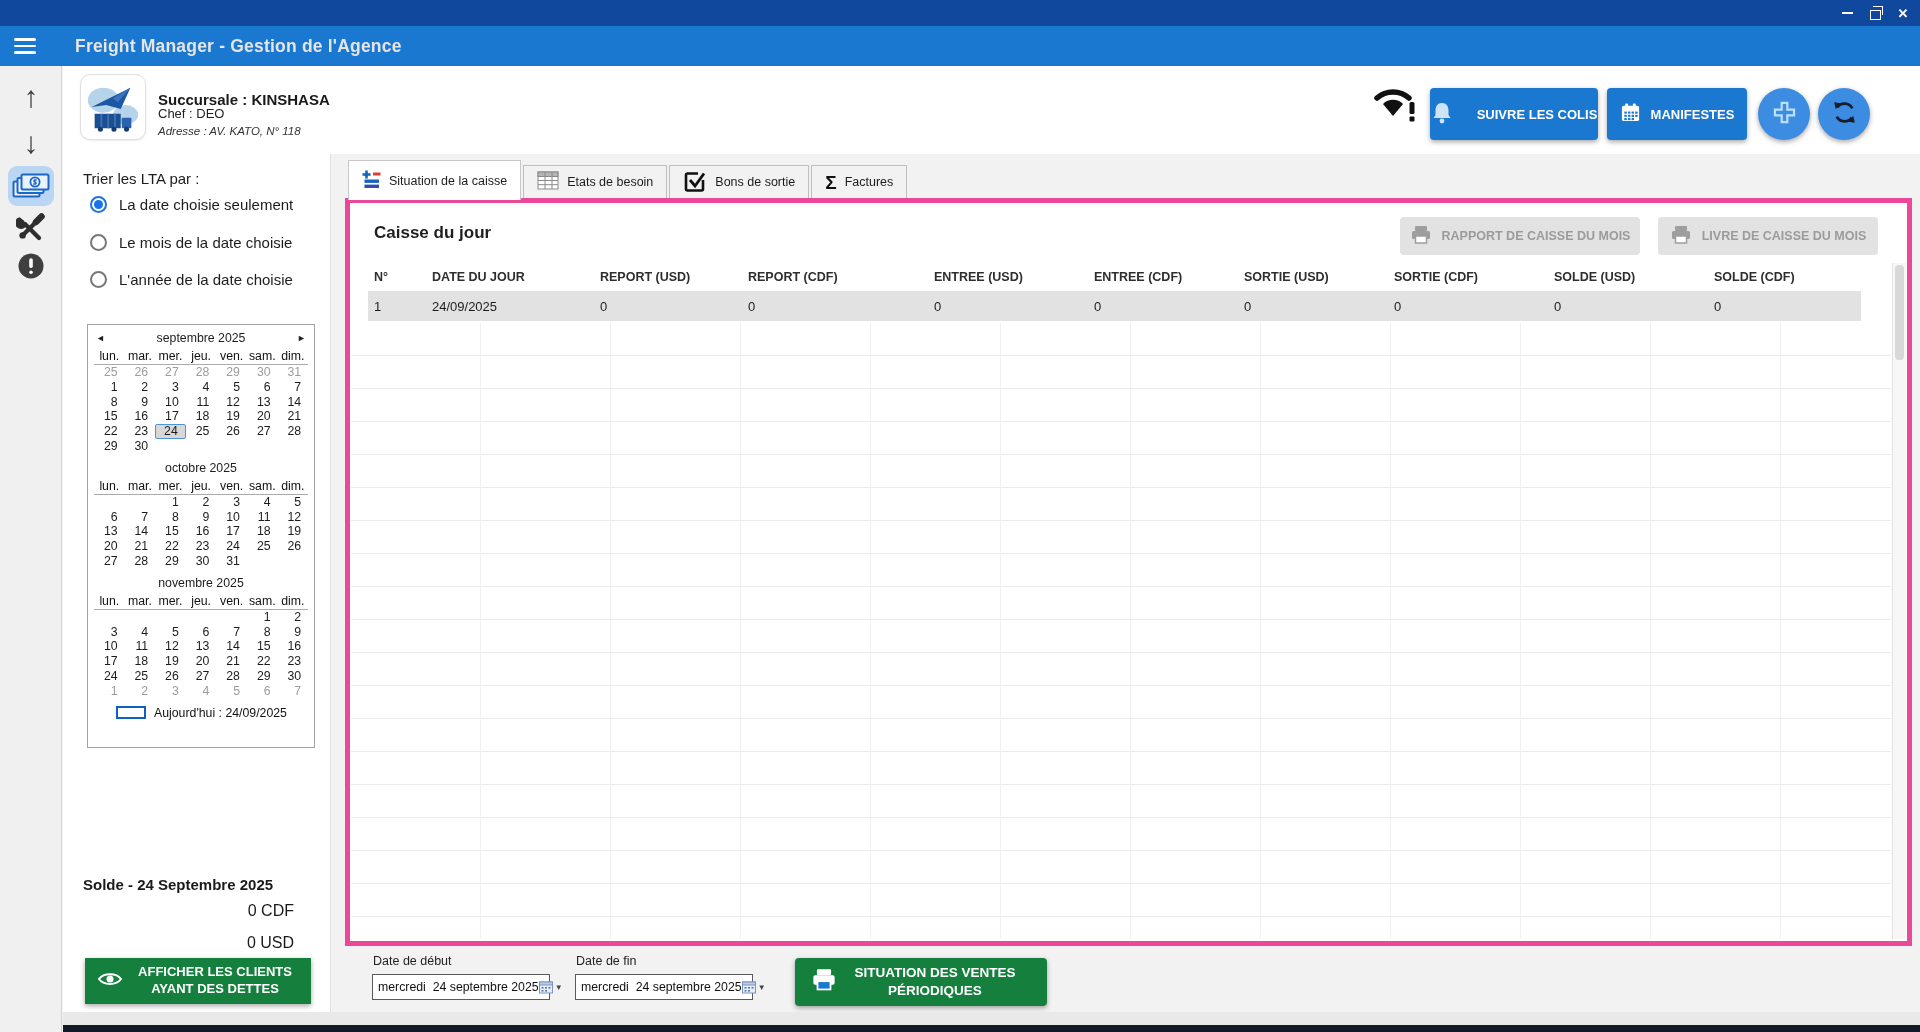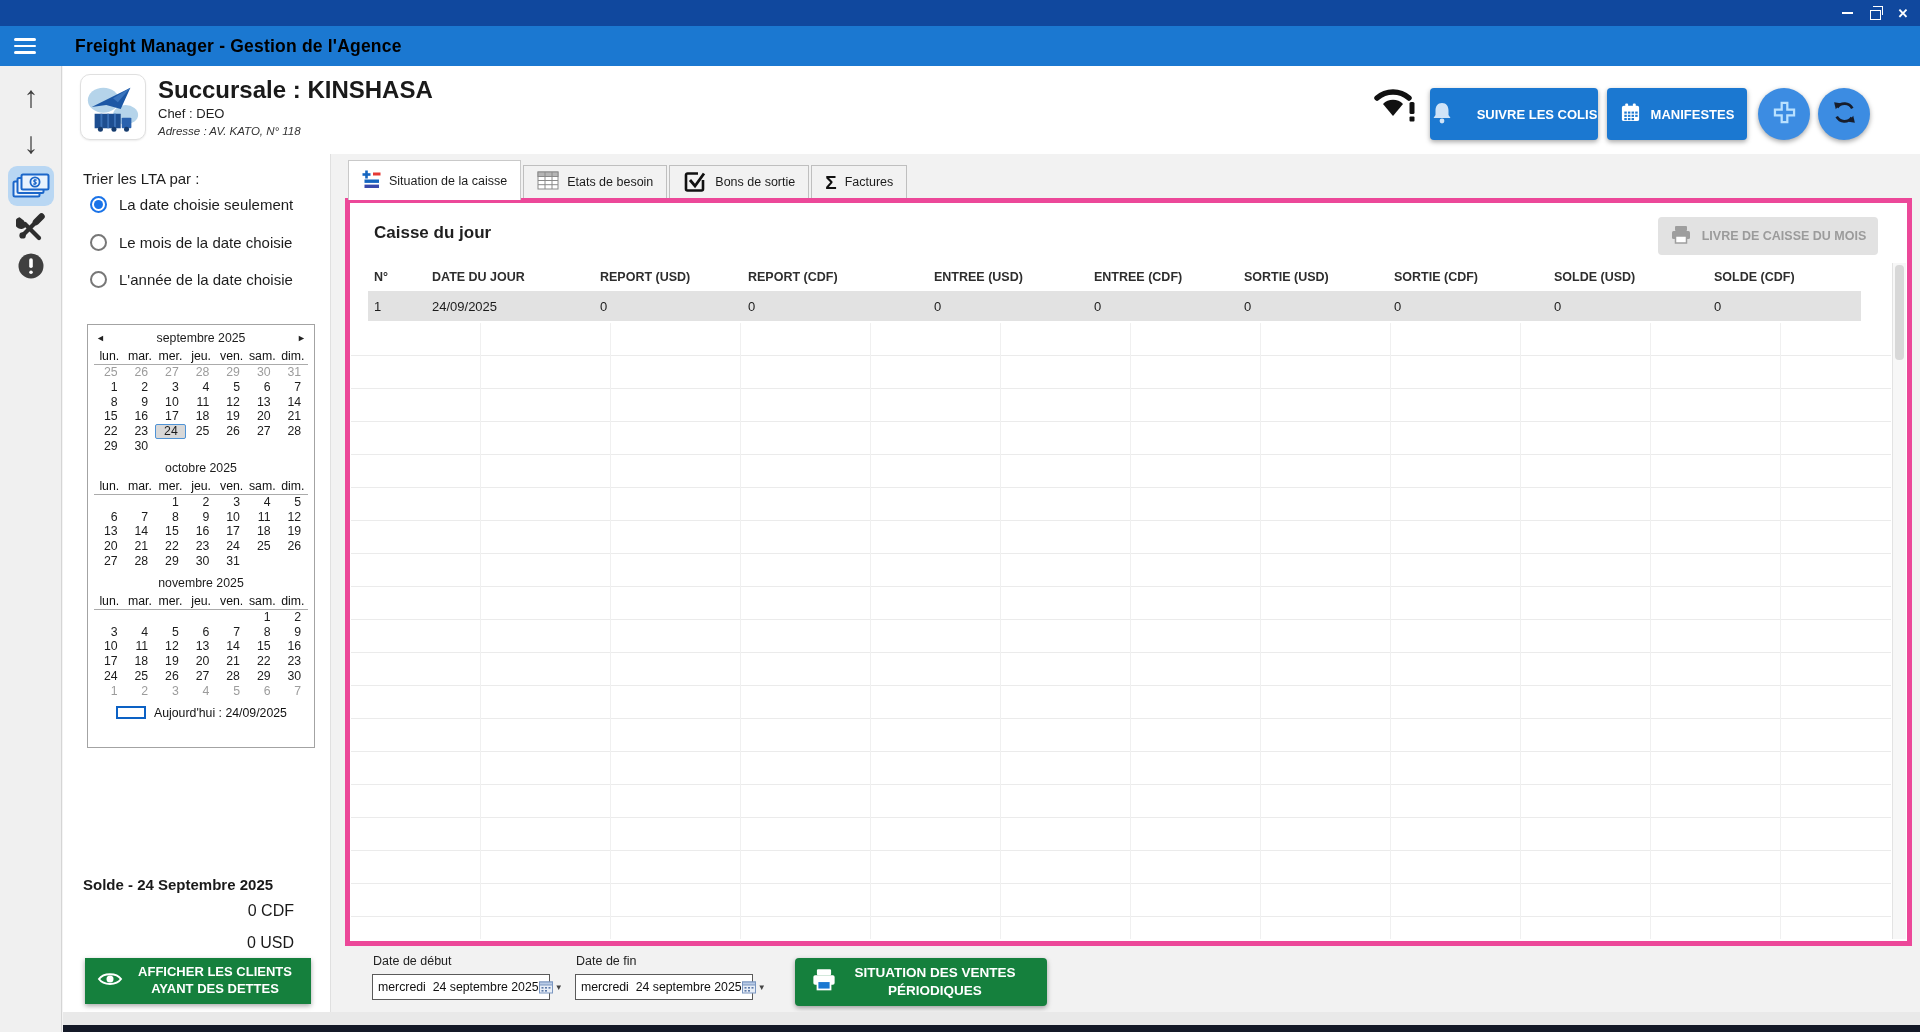--- a/index.html
+++ b/index.html
@@ -13,32 +13,32 @@
   .min-glyph{width:11px;height:2px;background:#fff;display:block;}
   .restore-glyph{position:relative;width:9px;height:8px;border:1.6px solid #fff;display:block;margin-top:3px;background:#10489e;}
   .restore-glyph::before{content:"";position:absolute;left:2px;top:-5px;width:9px;height:8px;border:1.6px solid #fff;border-bottom:none;border-left:none;}
   .close-glyph{color:#fff;font-size:13px;font-weight:bold;line-height:1;}
 
   
   .appbar{position:absolute;left:0;top:26px;width:1920px;height:40px;background:#1b78d1;}
   .hamburger{position:absolute;left:14px;top:8px;width:30px;height:24px;display:flex;flex-direction:column;justify-content:center;gap:4px;cursor:pointer;}
   .hamburger span{display:block;width:22px;height:2.6px;background:#fff;border-radius:2px;}
   .app-title{position:absolute;left:75px;top:0;height:40px;display:flex;align-items:center;
-             color:#000000;font-size:17.5px;font-weight:bold;letter-spacing:.2px;}
+             color:#e5e5e5;font-size:17.5px;font-weight:bold;letter-spacing:.2px;}
 
   
   .sidebar{position:absolute;left:0;top:66px;width:62px;height:966px;background:#f0f0f0;border-right:1px solid #d5d5d5;box-sizing:border-box;}
   .sb-item{position:absolute;left:0;width:62px;display:flex;justify-content:center;cursor:pointer;}
   .sb-arrow{font-size:30px;font-weight:bold;color:#3f3f3f;line-height:1;}
   .sb-money{width:46px;height:40px;background:#b9d7f3;border-radius:9px;display:flex;align-items:center;justify-content:center;}
 
   
   .branch{position:absolute;left:63px;top:66px;width:1857px;height:88px;background:#fff;}
   .logo{position:absolute;left:17px;top:8px;width:64px;height:64px;border:1px solid #e0e0e0;border-radius:10px;background:#fff;display:flex;align-items:center;justify-content:center;box-shadow:0 1px 2px rgba(0,0,0,.08);}
-  .branch-name{position:absolute;left:95px;top:10px;font-size:24px;font-weight:bold;color:#1a1a1a;}
+  .branch-name{position:absolute;left:95px;top:25px;font-size:15px;font-weight:bold;color:#1a1a1a;}
   .branch-chief{position:absolute;left:95px;top:40px;font-size:13px;color:#222;}
   .branch-address{position:absolute;left:95px;top:59px;font-size:11.5px;font-style:italic;color:#333;}
   .wifi-ind{position:absolute;left:1308px;top:16px;}
   .hdr-btn{position:absolute;top:22px;height:52px;background:#1b78d1;border-radius:4px;display:flex;align-items:center;justify-content:center;gap:10px;color:#fff;font-size:13px;font-weight:bold;box-shadow:0 2px 5px rgba(0,0,0,.35);cursor:pointer;}
   .btn-suivre{left:1367px;width:168px;gap:24px;}
   .btn-manifestes{left:1544px;width:140px;}
   .circle-btn{position:absolute;top:22px;width:52px;height:52px;border-radius:50%;background:#3c8ce2;display:flex;align-items:center;justify-content:center;box-shadow:0 2px 5px rgba(0,0,0,.35);cursor:pointer;}
   .circle-plus{left:1695px;}
   .circle-sync{left:1755px;}
 
@@ -533,20 +533,30 @@
       </div>
       <div class="tab">
         <span class="sigma-glyph">Σ</span>
         <span>Factures</span>
       </div>
     </div>
 
     <div class="panel">
       <div class="panel-title">Caisse du jour</div>
 
+      <div class="gray-btn btn-rapport">
+        <span>
+          <svg width="22" height="20" viewBox="0 0 22 20">
+            <rect x="5" y="1" width="12" height="5" rx="1" fill="#9e9e9e"></rect>
+            <rect x="2" y="6" width="18" height="8" rx="1.5" fill="#9e9e9e"></rect>
+            <rect x="5.5" y="11" width="11" height="7" fill="#fff" stroke="#9e9e9e" stroke-width="1.5"></rect>
+          </svg>
+        </span>
+        <span>RAPPORT DE CAISSE DU MOIS</span>
+      </div>
 
       <div class="gray-btn btn-livre">
         <span>
           <svg width="22" height="20" viewBox="0 0 22 20">
             <rect x="5" y="1" width="12" height="5" rx="1" fill="#9e9e9e"></rect>
             <rect x="2" y="6" width="18" height="8" rx="1.5" fill="#9e9e9e"></rect>
             <rect x="5.5" y="11" width="11" height="7" fill="#fff" stroke="#9e9e9e" stroke-width="1.5"></rect>
           </svg>
         </span>
         <span>LIVRE DE CAISSE DU MOIS</span>

